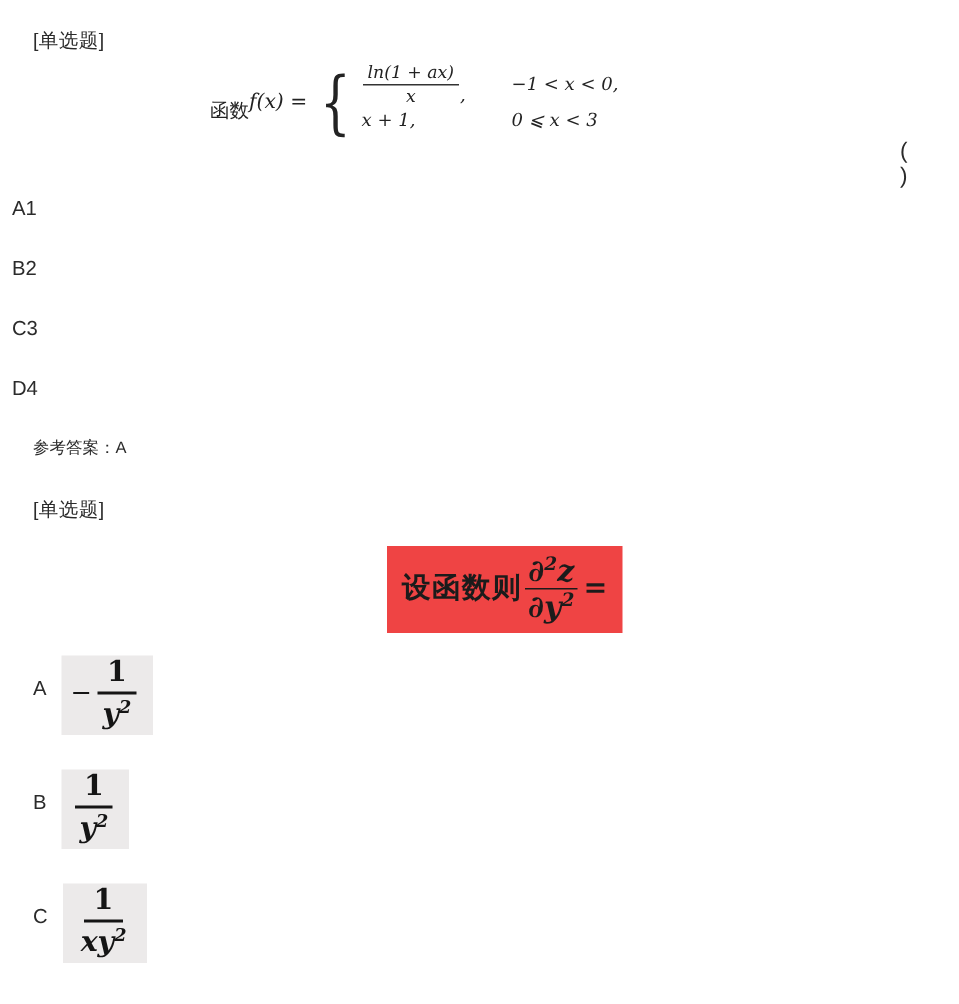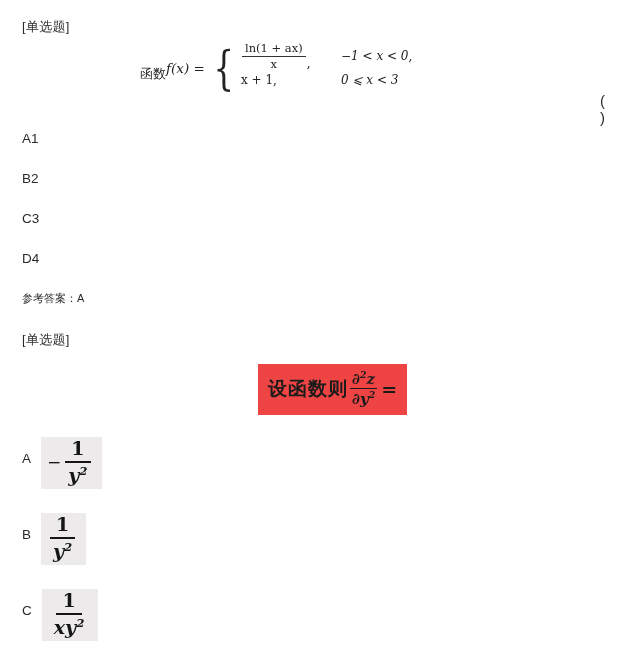--- a/index.html
+++ b/index.html
@@ -22,21 +22,21 @@
   }
   .q-type {
     position: absolute;
     left: 22px;
     font-size: 13px;
     color: #2b2b2b;
     letter-spacing: 0.3px;
   }
   .opt {
     position: absolute;
-    left: 22px;
+    left: 8px;
     font-size: 13.5px;
     color: #2b2b2b;
   }
   .answer {
     position: absolute;
     left: 22px;
     font-size: 11px;
     color: #2b2b2b;
   }
   
@@ -76,20 +76,21 @@
   .case-row {
     display: flex;
     align-items: center;
     height: 24px;
     font-size: 12px;
   }
   .case-expr {
     min-width: 86px;
     display: flex;
     align-items: flex-end;
+    font-style: italic;
   }
   .case-cond {
     font-style: italic;
     padding-left: 14px;
     white-space: nowrap;
   }
   .frac {
     display: inline-flex;
     flex-direction: column;
     align-items: center;
@@ -139,21 +140,21 @@
     font-weight: bold;
     letter-spacing: 1px;
   }
   .pfrac {
     display: inline-flex;
     flex-direction: column;
     align-items: center;
     line-height: 1.0;
     margin: 0 2px;
     font-style: italic;
-    font-size: 15px;
+    font-size: 20px;
   }
   .pfrac .num {
     border-bottom: 1.6px solid #1b1b1b;
     padding: 0 2px 1px 2px;
   }
   .pfrac .den {
     padding: 1px 2px 0 2px;
   }
   sup.small { font-size: 0.62em; vertical-align: super; }
   

